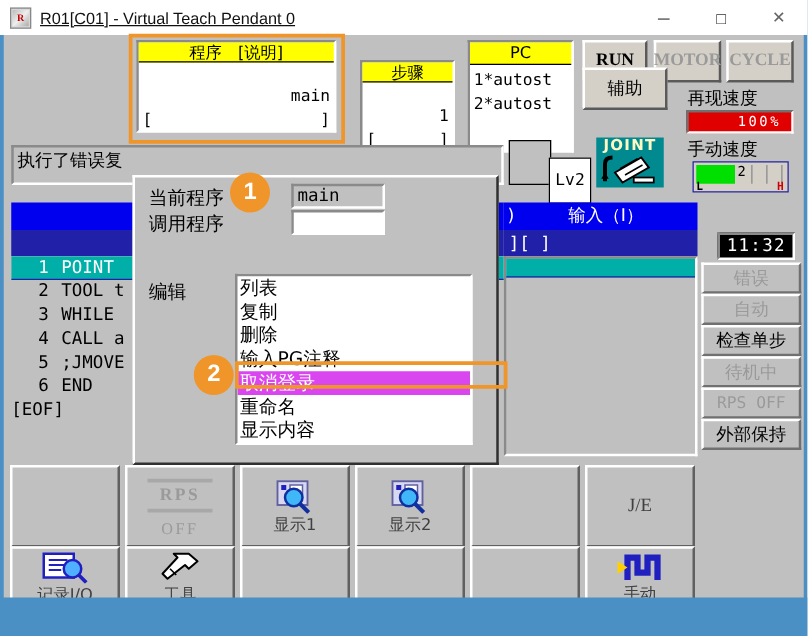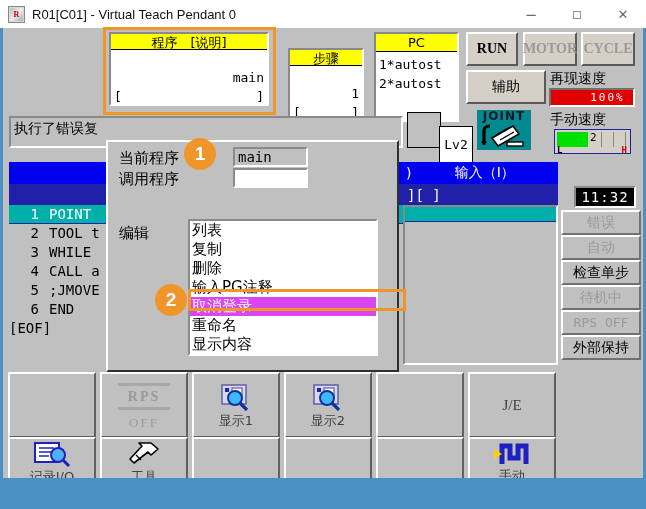--- a/index.html
+++ b/index.html
@@ -32,20 +32,21 @@
   }
   .tb-icon::before {
     content: ""; position: absolute; left: 1px; top: 1px; right: 1px; bottom: 1px;
     background:
       linear-gradient(135deg, #bbb 0%, #eee 50%, #aaa 100%);
   }
   .tb-icon span { position: relative; z-index: 2; }
   .tb-title {
     font-size: 13px; color: #111; white-space: nowrap;
     font-family: "Liberation Sans", sans-serif;
+    text-decoration: underline;
   }
   .tb-spacer { flex: 1; }
   .tb-btn {
     width: 46px; height: 28px; display: flex; align-items: center; justify-content: center;
     color: #333; font-size: 13px; background: #ffffff;
   }
   .tb-btn.close { color: #666; }
 
   
   .client {
@@ -132,21 +133,21 @@
   .lv-box {
     position: absolute; background: #ffffff; border: 1px solid #000;
     font-size: 13px; display: flex; align-items: center; justify-content: center;
     font-family: "DejaVu Sans Mono", monospace;
   }
   .joint-box {
     position: absolute; background: #008a90;
     display: flex; flex-direction: column; align-items: center;
   }
   .joint-box .jt {
-    color: #0f172a; font-size: 12px; font-weight: bold; letter-spacing: 1px;
+    color: #fef9c3; font-size: 12px; font-weight: bold; letter-spacing: 1px;
     font-family: "DejaVu Sans", sans-serif; line-height: 13px;
   }
 
   
   .bluebar {
     position: absolute; background: #0000ee; color: #ffffff;
     font-size: 14px; font-family: "DejaVu Sans", sans-serif;
     display: flex; align-items: center; overflow: hidden; white-space: nowrap;
   }
   .bluebar2 {
@@ -304,21 +305,21 @@
       <div class="yhead">PC</div>
       <div class="ybody">
         <div style="margin-top:5px;">1*autost</div>
         <div style="margin-top:4px;">2*autost</div>
       </div>
     </div>
 
     <div class="tbtn" style="left:463px; top:4px; width:52px; height:34px;">RUN</div>
     <div class="tbtn dim" style="left:520px; top:4px; width:54px; height:34px;">MOTOR</div>
     <div class="tbtn dim" style="left:578px; top:4px; width:54px; height:34px;">CYCLE</div>
-    <div class="tbtn plain" style="left:463px; top:42px; width:80px; height:34px;">辅助</div>
+    <div class="tbtn plain" style="left:463px; top:26px; width:68px; height:34px;">辅助</div>
 
     <div class="spd-label" style="left:547px; top:42px;">再现速度</div>
     <div class="spd-bar" style="left:546px; top:60px; width:86px; height:19px;">100%</div>
     <div class="spd-label" style="left:547px; top:83px;">手动速度</div>
     <div class="mspd-box" style="left:551px; top:101px; width:77px; height:25px;">
       <div class="mspd-fill"></div>
       <div class="mspd-num">2</div>
       <div class="mspd-tick" style="left:46px;"></div>
       <div class="mspd-tick" style="left:58px;"></div>
       <div class="mspd-tick" style="left:70px;"></div>

